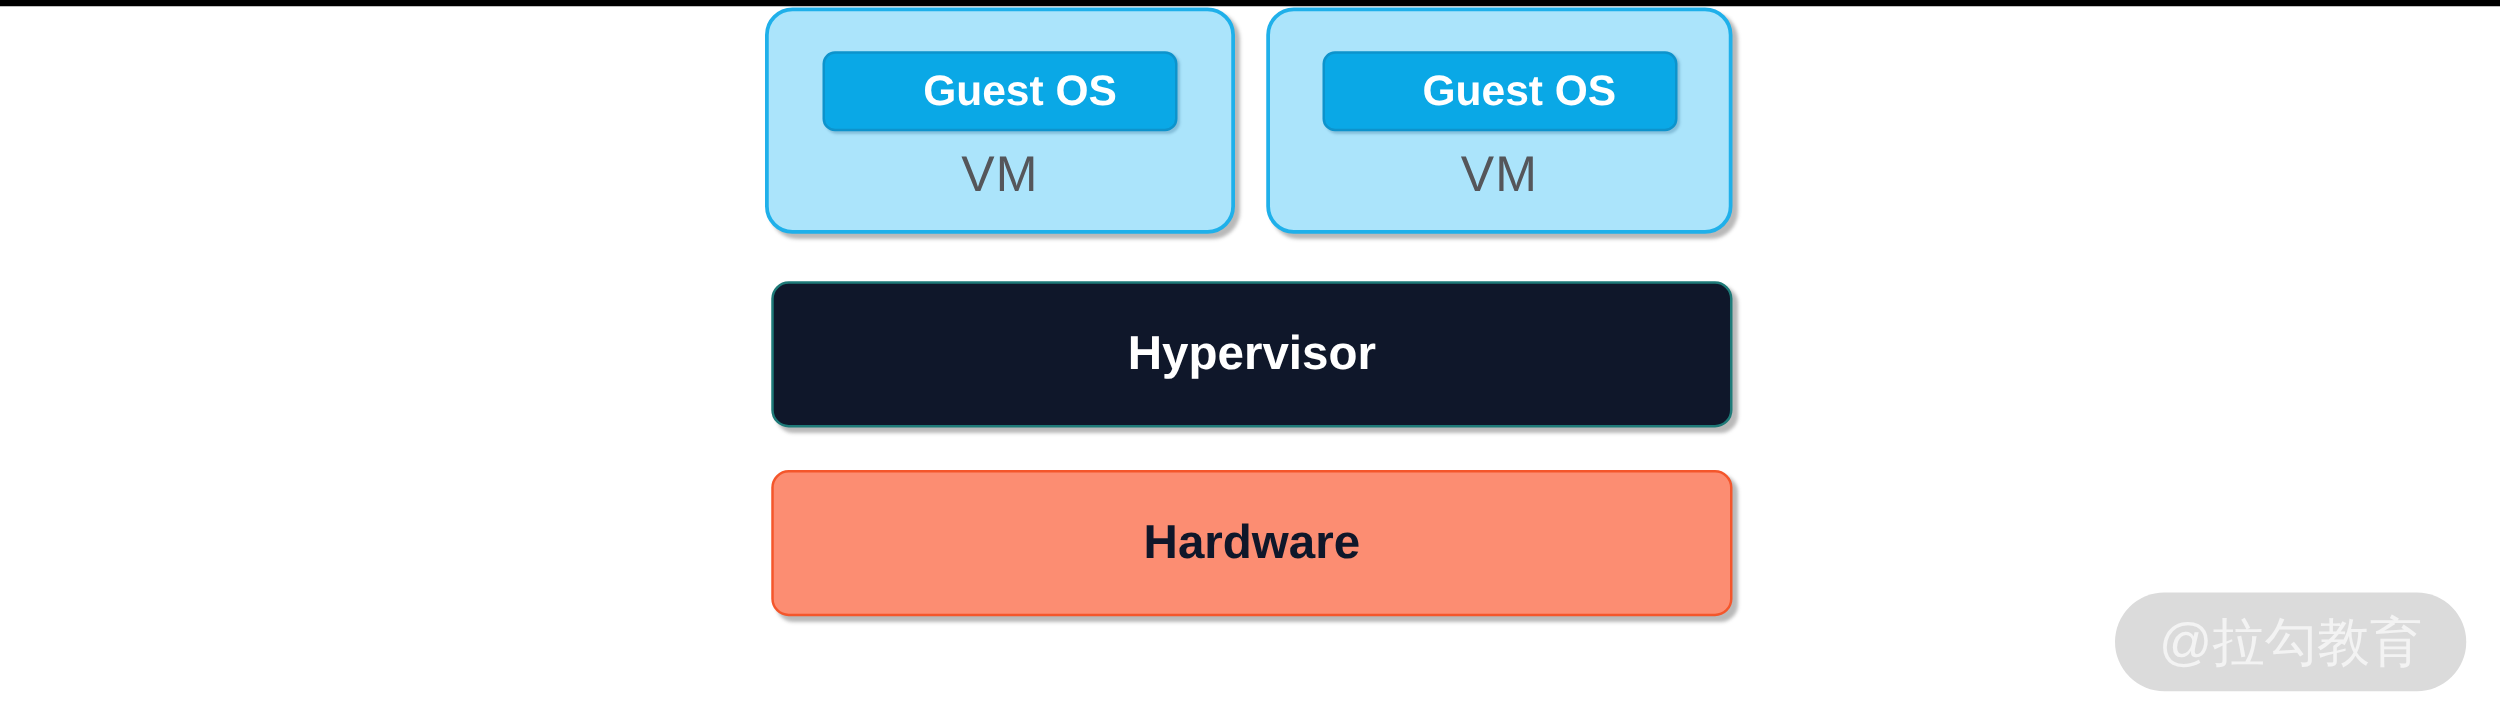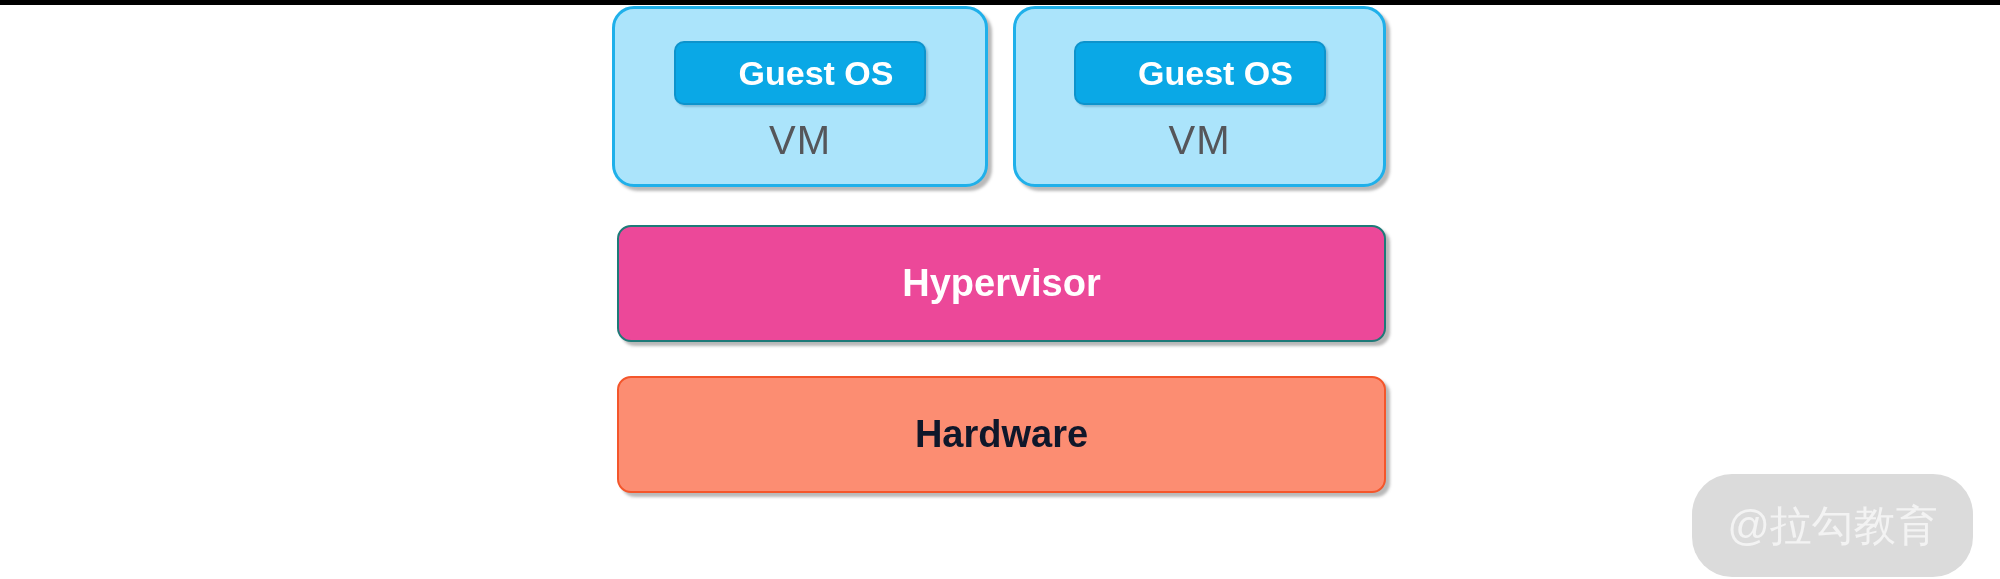--- a/index.html
+++ b/index.html
@@ -29,21 +29,21 @@
     border-width: 3px;
     box-sizing: border-box;
     display: flex;
     flex-direction: column;
     box-shadow: 4px 4px 3px rgba(80,80,80,0.40);
   }
   .vm-box.vm-1 { left: 612px; width: 376px; }
   .vm-box.vm-2 { left: 1013px; width: 373px; }
   .guest-os {
     margin: 32px auto 0 auto;
-    width: 252px;
+    width: 284px;
     height: 64px;
     border-radius: 10px;
     border-style: solid;
     border-width: 2px;
     box-sizing: border-box;
     display: flex;
     align-items: center;
     justify-content: center;
     box-shadow: 2px 2px 2px rgba(20,80,120,0.25);
     font-size: 34px;
@@ -76,21 +76,21 @@
     font-size: 38px;
     font-weight: bold;
   }
   .layer-hypervisor { top: 225px; }
   .layer-hardware   { top: 376px; }
   .watermark {
     position: absolute;
     left: 1692px;
     top: 474px;
     width: 281px;
-    height: 103px;
+    height: 79px;
     border-radius: 40px;
     display: flex;
     align-items: center;
     justify-content: center;
     font-size: 42px;
     font-weight: 400;
   }
 </style>
 </head>
 <body>
@@ -110,21 +110,21 @@
 
   <div class="vm-box vm-2" style="background: rgb(171, 228, 251); border-color: rgb(31, 176, 234);">
     <div class="guest-os" style="background: rgb(10, 168, 230); border-color: rgb(13, 147, 204); color: rgb(255, 255, 255);">
       <span>Guest OS</span>
     </div>
     <div class="vm-label" style="color: rgb(85, 86, 90);">
       <span>VM</span>
     </div>
   </div>
 
-  <div class="layer-box layer-hypervisor" style="background: #ec4899; border-color: rgb(30, 122, 120); color: rgb(255, 255, 255);">
+  <div class="layer-box layer-hypervisor" style="background: #0f172a; border-color: rgb(30, 122, 120); color: rgb(255, 255, 255);">
     <span>Hypervisor</span>
   </div>
 
   <div class="layer-box layer-hardware" style="background: rgb(252, 141, 114); border-color: rgb(244, 86, 43); color: #0f172a;">
     <span>Hardware</span>
   </div>
 
   <div class="watermark" style="background: rgb(219, 219, 219); color: rgb(243, 243, 243);">
     <span>@拉勾教育</span>
   </div>

